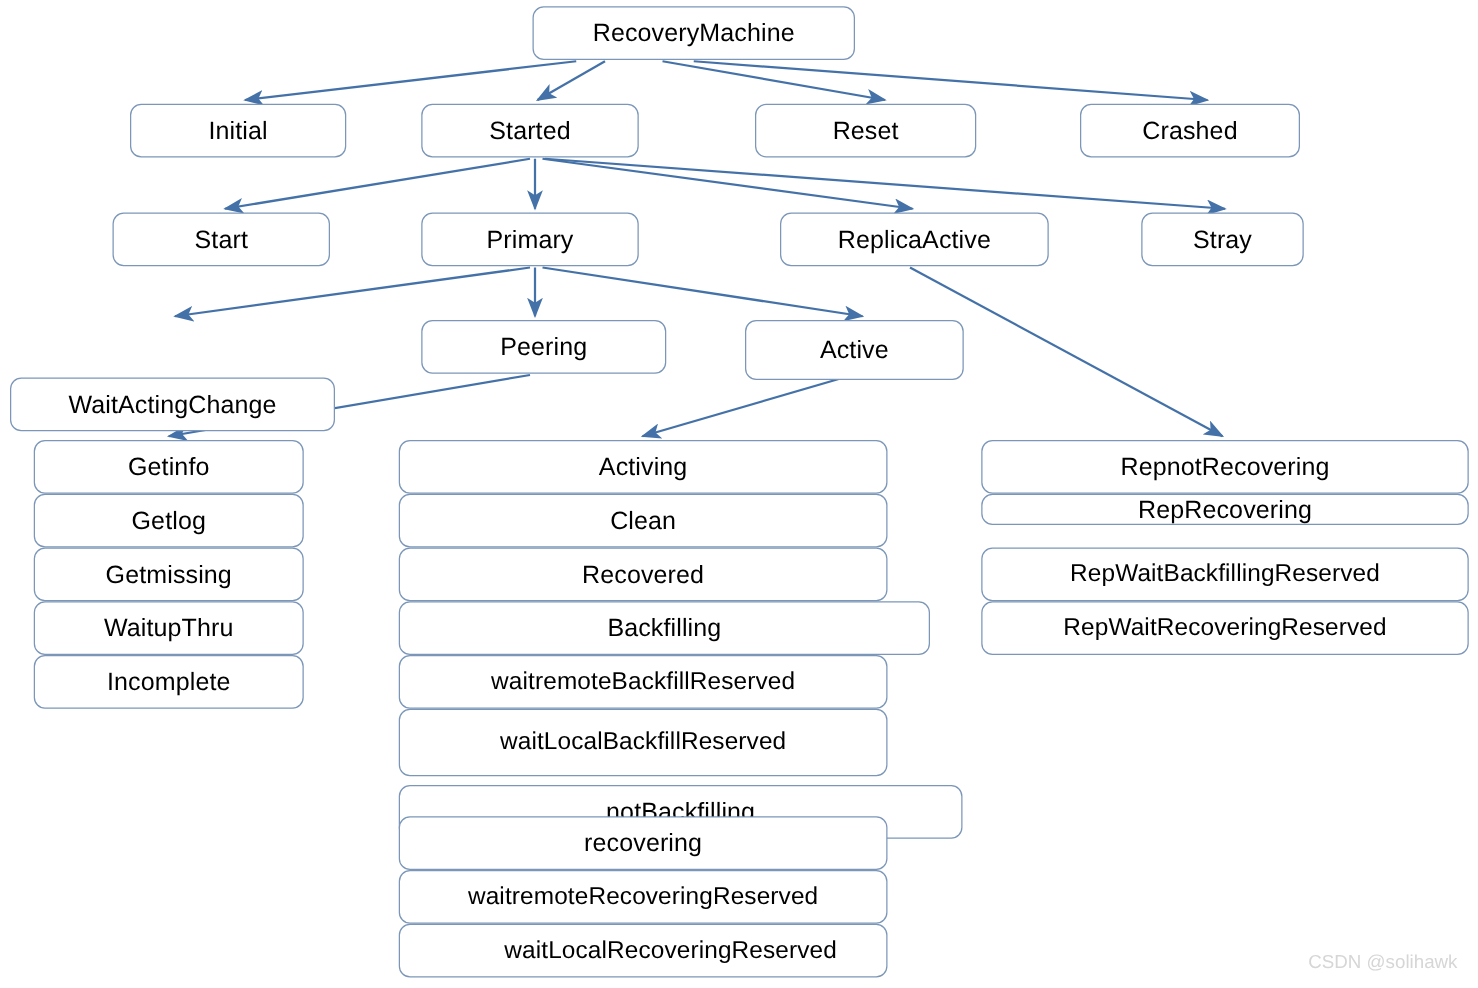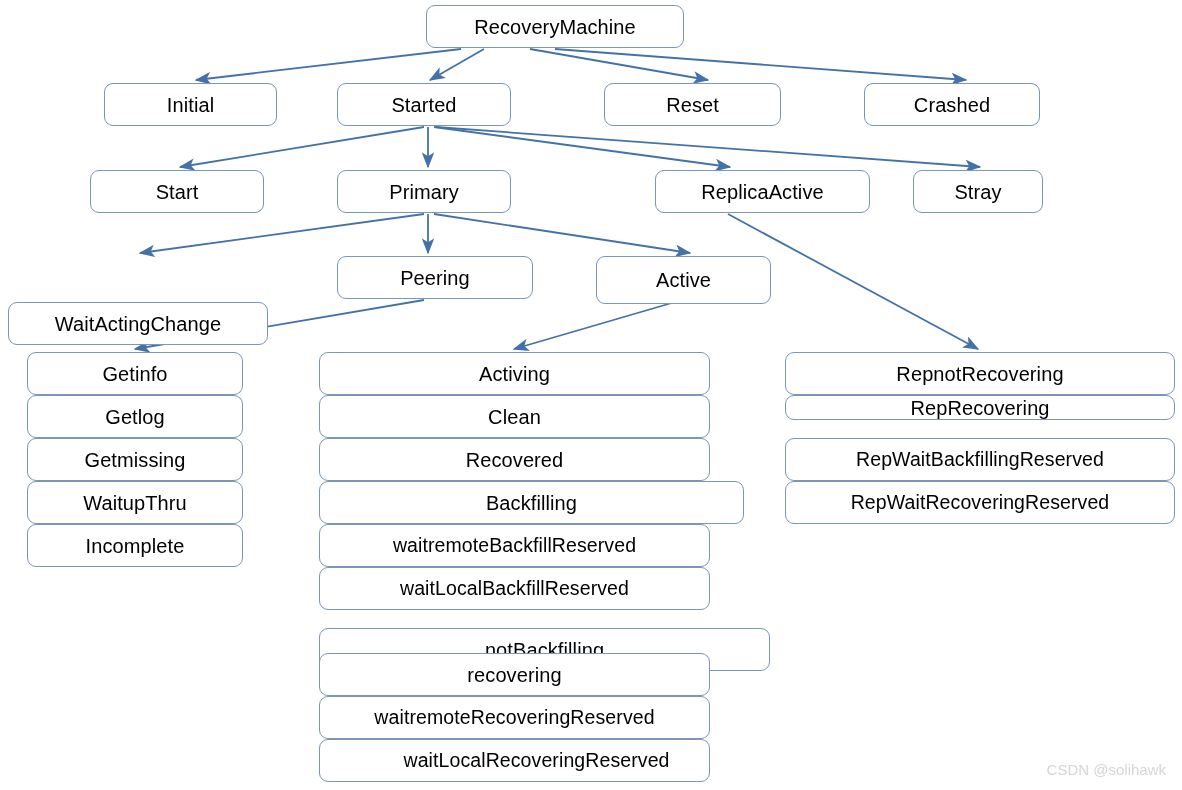--- a/index.html
+++ b/index.html
@@ -83,36 +83,36 @@
   </svg>
 
   <div id="nodes">
       <div class="node" style="left: 426px; top: 5px; width: 258px; height: 43px;">RecoveryMachine</div>
       <div class="node" style="left: 104px; top: 83px; width: 173px; height: 43px;">Initial</div>
       <div class="node" style="left: 337px; top: 83px; width: 174px; height: 43px;">Started</div>
       <div class="node" style="left: 604px; top: 83px; width: 177px; height: 43px;">Reset</div>
       <div class="node" style="left: 864px; top: 83px; width: 176px; height: 43px;">Crashed</div>
       <div class="node" style="left: 90px; top: 170px; width: 174px; height: 43px;">Start</div>
       <div class="node" style="left: 337px; top: 170px; width: 174px; height: 43px;">Primary</div>
-      <div class="node" style="left: 624px; top: 170px; width: 215px; height: 43px; margin-left: 31px;">ReplicaActive</div>
+      <div class="node" style="left: 624px; top: 170px; width: 215px; height: 43px;">ReplicaActive</div>
       <div class="node" style="left: 913px; top: 170px; width: 130px; height: 43px;">Stray</div>
       <div class="node" style="left: 8px; top: 256px; width: 260px; height: 43px; margin-top: 46px;">WaitActingChange</div>
       <div class="node" style="left: 337px; top: 256px; width: 196px; height: 43px;">Peering</div>
       <div class="node" style="left: 596px; top: 256px; width: 175px; height: 48px;">Active</div>
       <div class="node" style="left: 27px; top: 352px; width: 216px; height: 43px;">Getinfo</div>
       <div class="node" style="left: 27px; top: 395px; width: 216px; height: 43px;">Getlog</div>
       <div class="node" style="left: 27px; top: 438px; width: 216px; height: 43px;">Getmissing</div>
       <div class="node" style="left: 27px; top: 481px; width: 216px; height: 43px;">WaitupThru</div>
       <div class="node" style="left: 27px; top: 524px; width: 216px; height: 43px;">Incomplete</div>
       <div class="node" style="left: 319px; top: 352px; width: 391px; height: 43px;">Activing</div>
       <div class="node" style="left: 319px; top: 395px; width: 391px; height: 43px;">Clean</div>
       <div class="node" style="left: 319px; top: 438px; width: 391px; height: 43px;">Recovered</div>
       <div class="node" style="left: 319px; top: 481px; width: 425px; height: 43px;">Backfilling</div>
       <div class="node small" style="left: 319px; top: 524px; width: 391px; height: 43px;">waitremoteBackfillReserved</div>
-      <div class="node small" style="left: 319px; top: 567px; width: 391px; height: 43px;">waitLocalBackfillReserved</div>
+      <div class="node small" style="left: 319px; top: 567px; width: 391px; height: 54px;">waitLocalBackfillReserved</div>
       <div class="node" style="left: 319px; top: 628px; width: 451px; height: 43px; text-align: right;">notBackfilling</div>
       <div class="node" style="left: 319px; top: 653px; width: 391px; height: 43px;">recovering</div>
       <div class="node small" style="left: 319px; top: 696px; width: 391px; height: 43px;">waitremoteRecoveringReserved</div>
       <div class="node small" style="left: 319px; top: 739px; width: 391px; height: 43px; padding-left: 44px;">waitLocalRecoveringReserved</div>
       <div class="node" style="left: 785px; top: 352px; width: 390px; height: 43px;">RepnotRecovering</div>
       <div class="node" style="left: 785px; top: 395px; width: 390px; height: 25px;">RepRecovering</div>
       <div class="node small" style="left: 785px; top: 438px; width: 390px; height: 43px;">RepWaitBackfillingReserved</div>
       <div class="node small" style="left: 785px; top: 481px; width: 390px; height: 43px;">RepWaitRecoveringReserved</div>
     </div>
 

